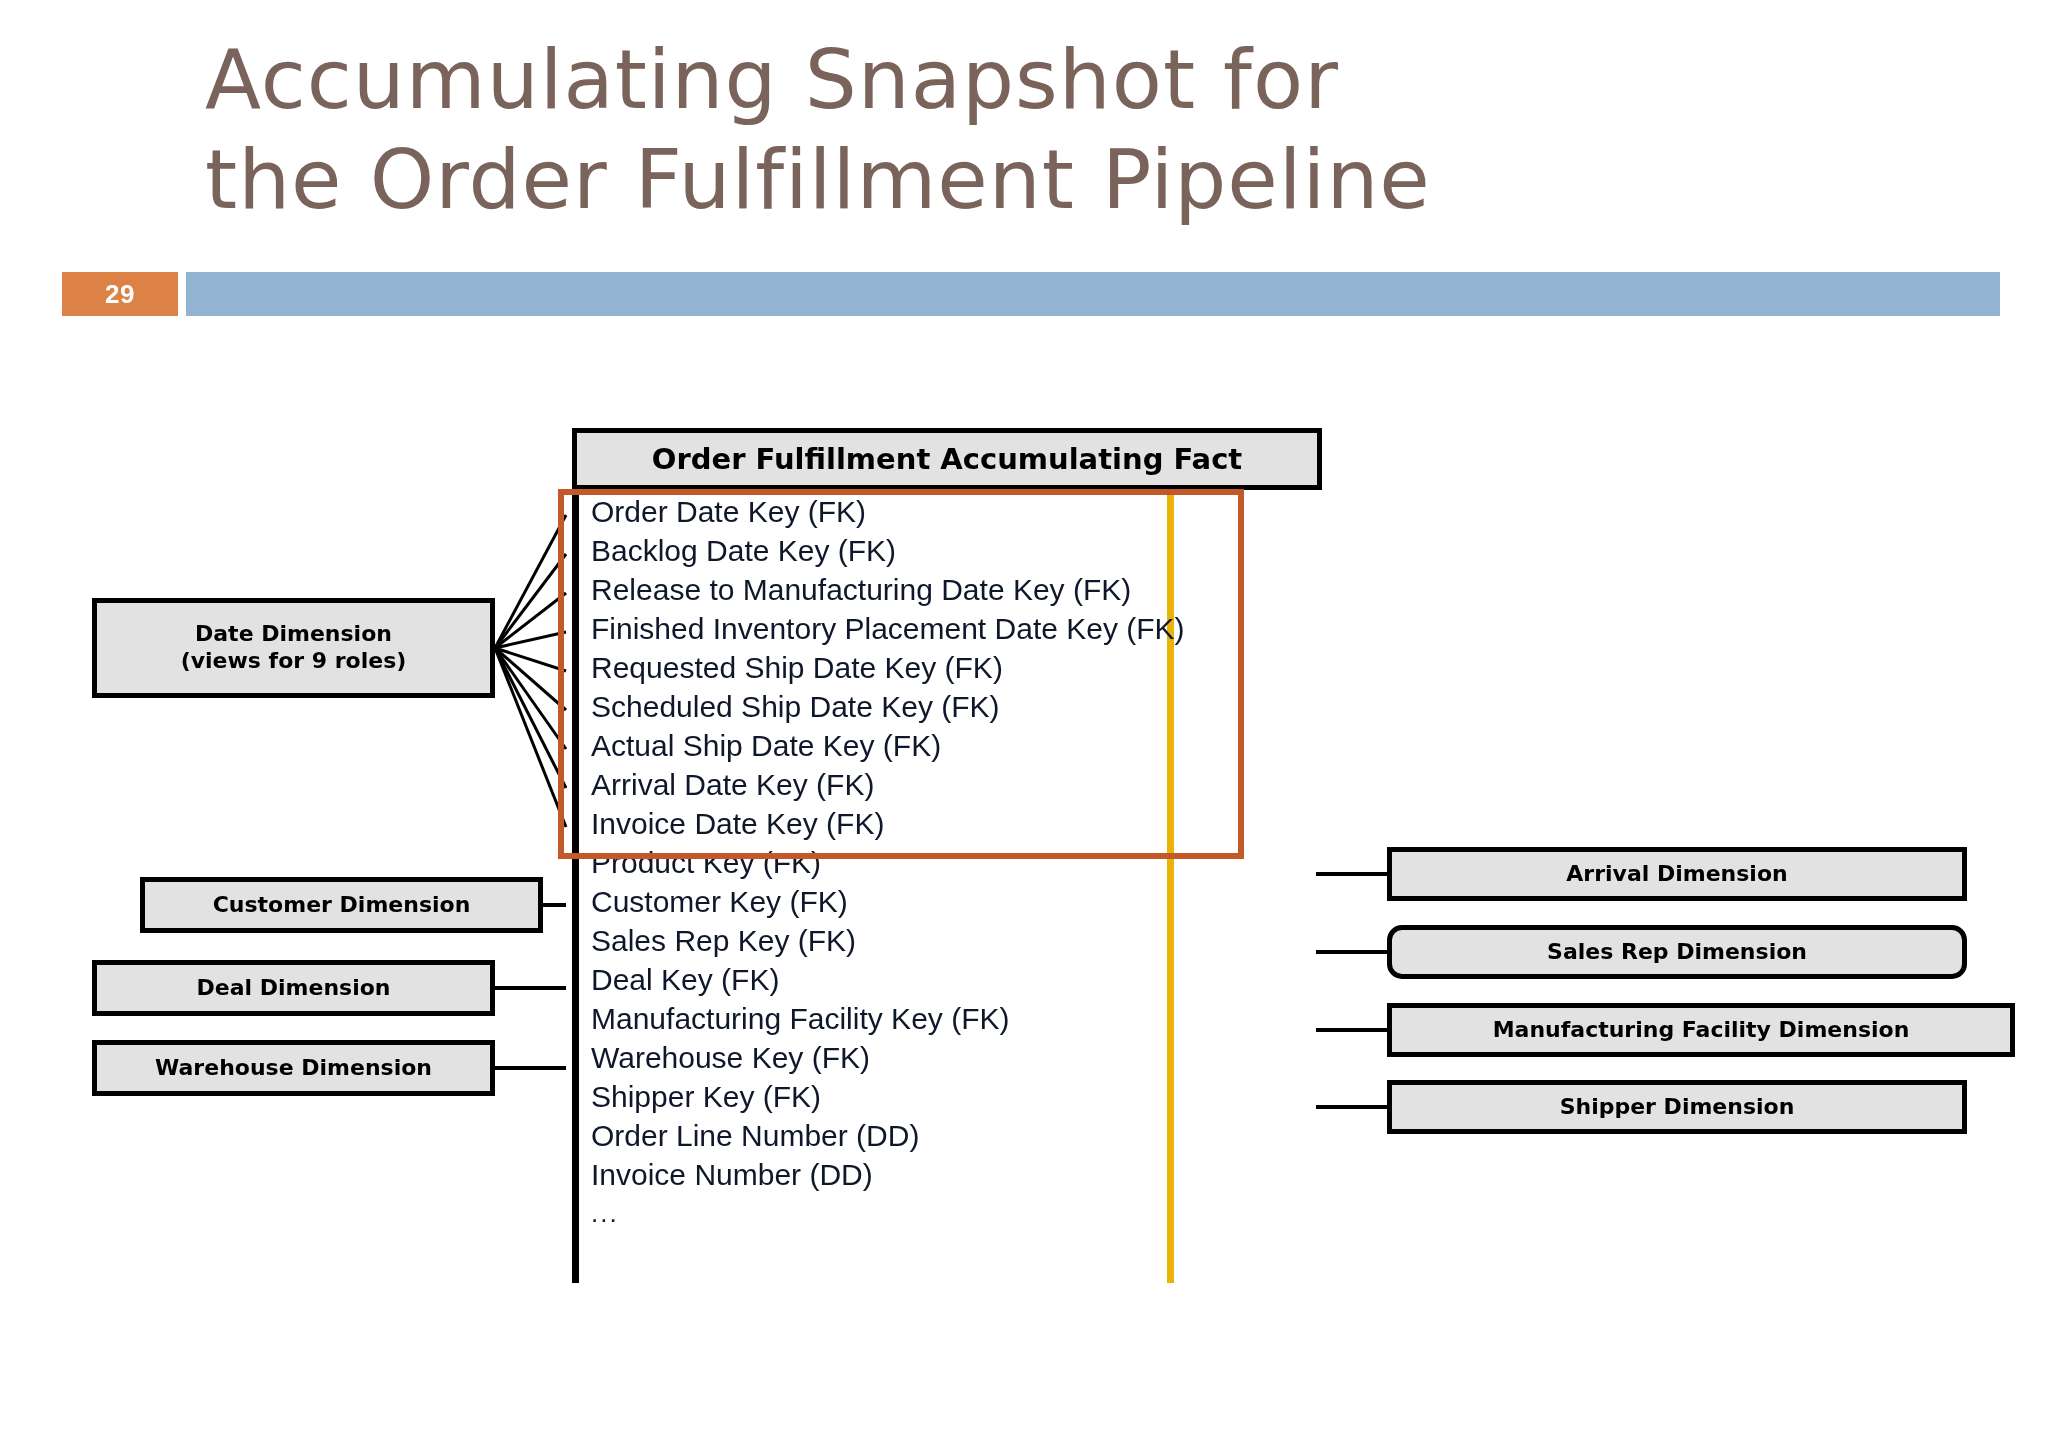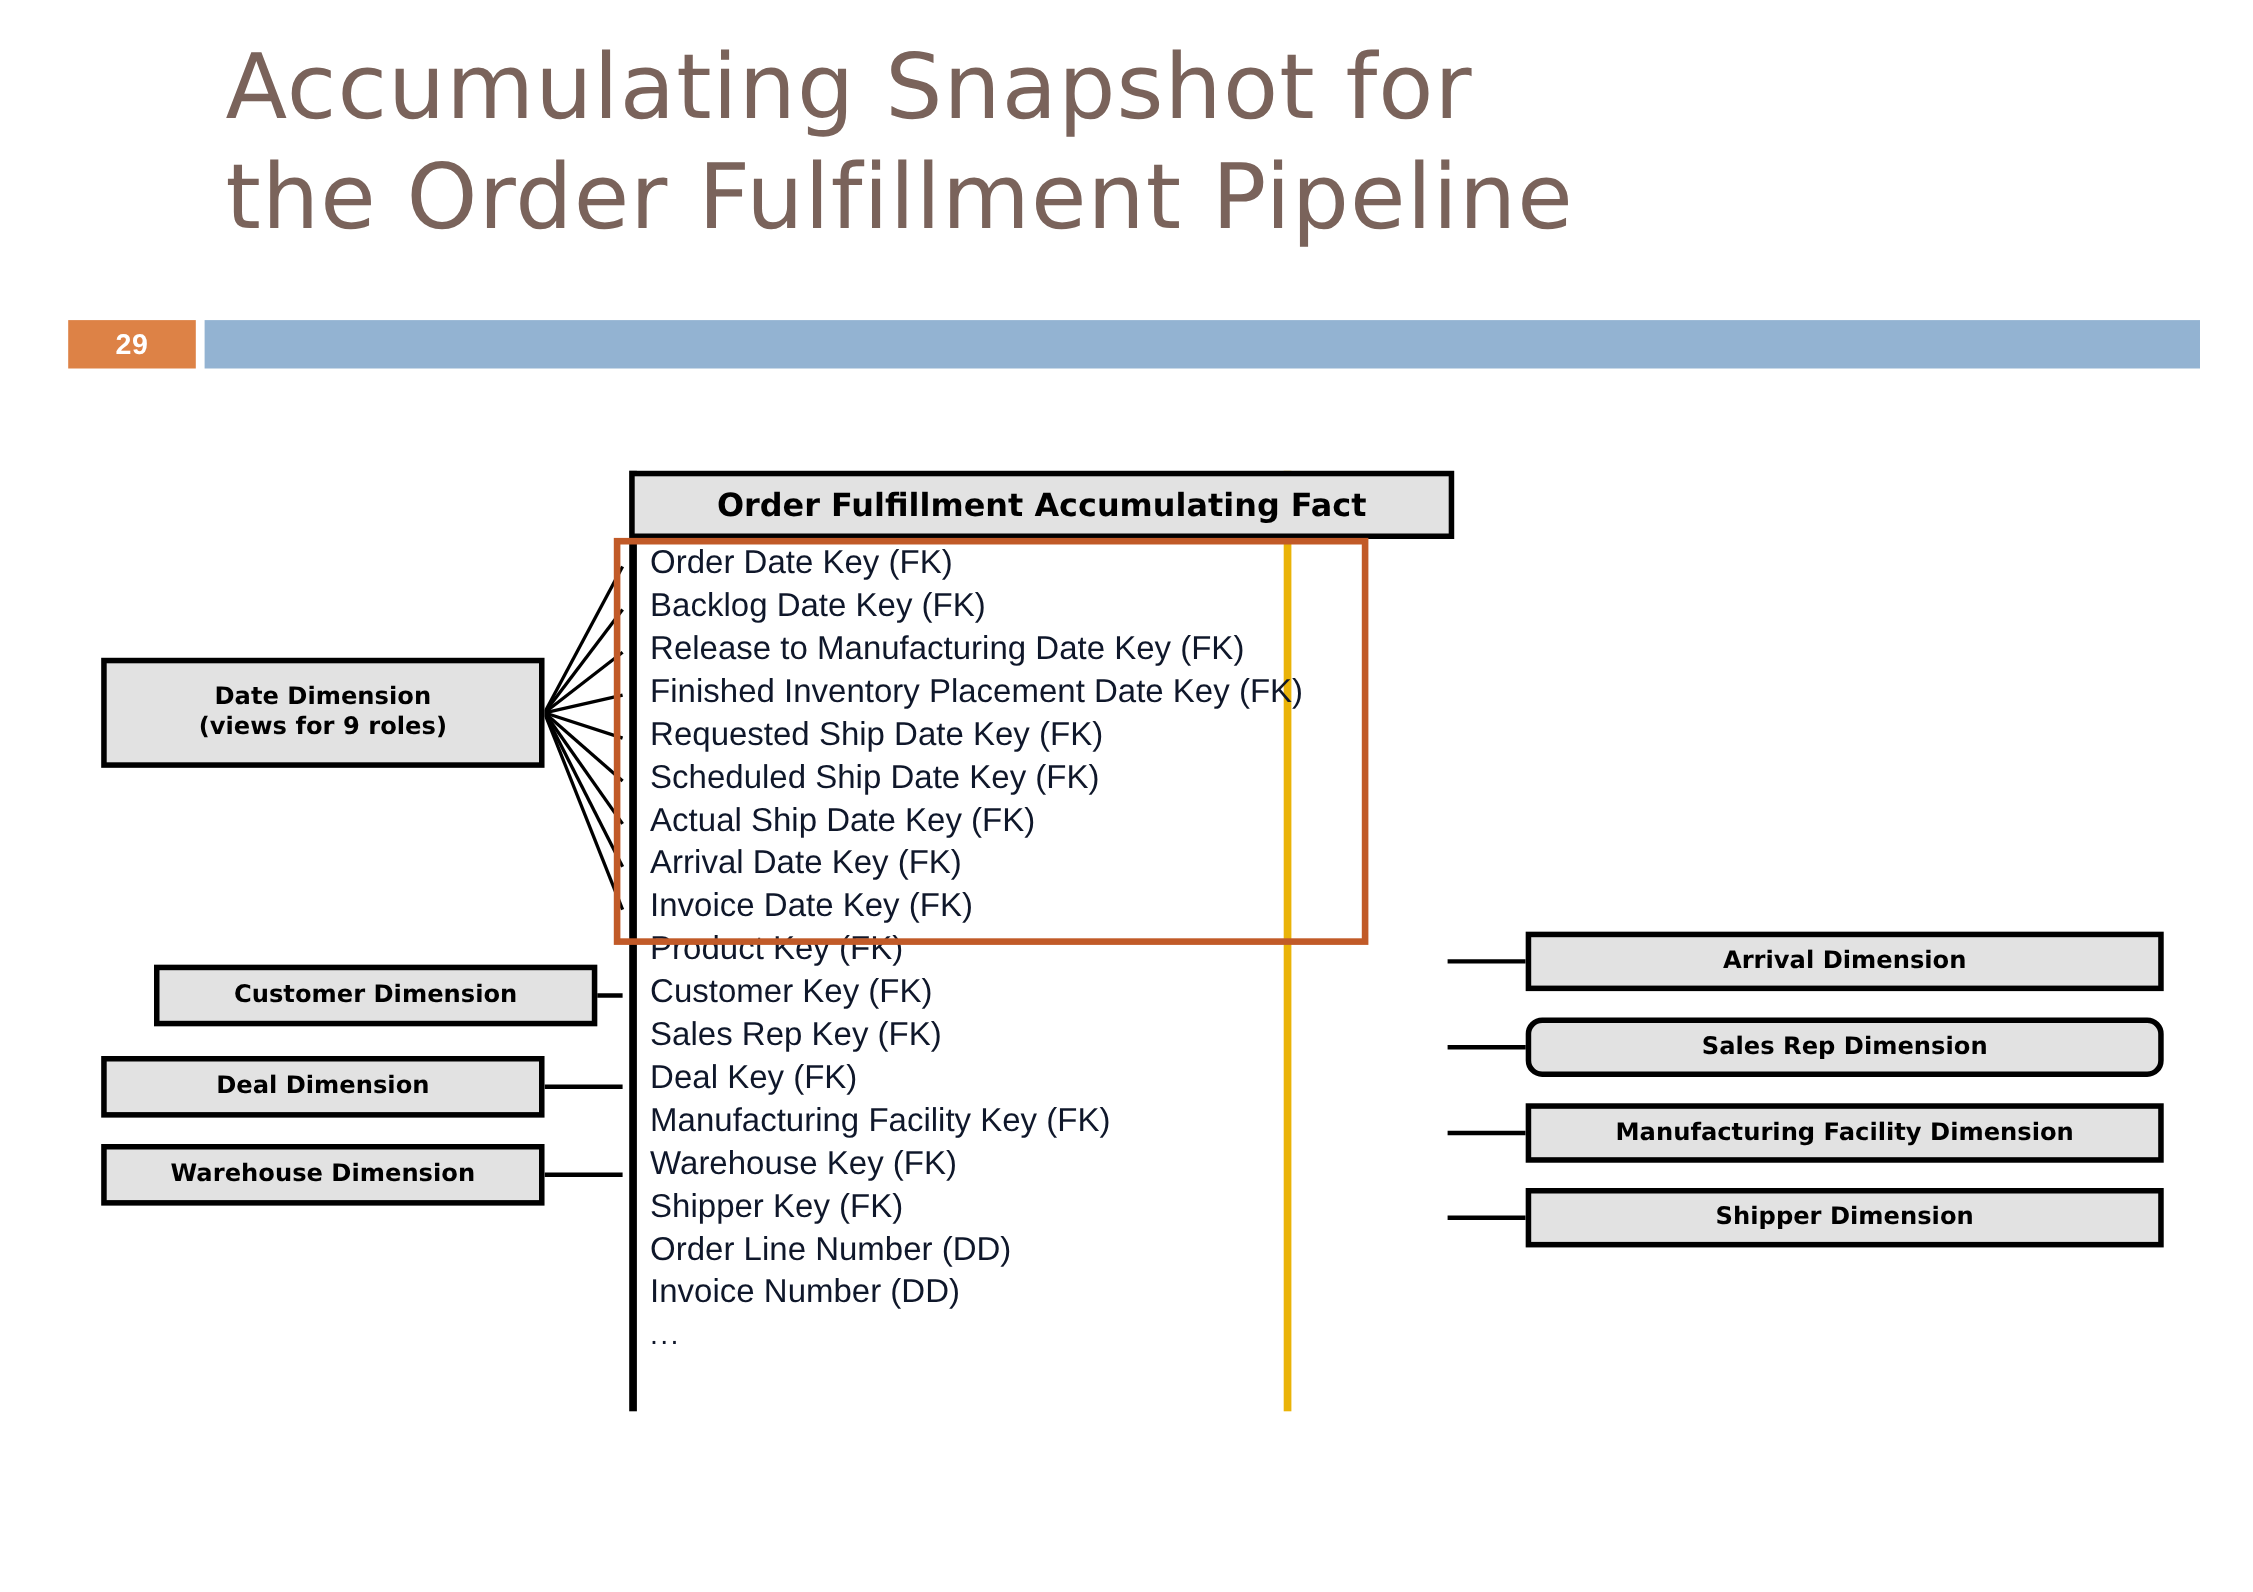--- a/index.html
+++ b/index.html
@@ -31,21 +31,20 @@
     white-space: pre-line;
   }
 
   
   .header-bar {
     position: absolute;
     left: 0;
     top: 272px;
     width: 2048px;
     height: 44px;
-    margin-top: 19px;
   }
   .slide-number-badge {
     position: absolute;
     left: 62px;
     top: 0;
     width: 116px;
     height: 44px;
     background: #DD8246;
     color: #FFFFFF;
     font-size: 26px;
@@ -101,21 +100,21 @@
 
   
   #dim-date      { left: 92px;  top: 598px;  width: 403px; height: 100px; }
   #dim-customer  { left: 92px;  top: 877px;  width: 403px; height: 56px; margin-left: 48px;  }
   #dim-deal      { left: 92px;  top: 960px;  width: 403px; height: 56px;  }
   #dim-warehouse { left: 92px;  top: 1040px; width: 403px; height: 56px;  }
 
   
   #dim-product   { left: 1387px; top: 847px;  width: 580px; height: 54px; }
   #dim-salesrep  { left: 1387px; top: 925px;  width: 580px; height: 54px; border-radius: 15px; }
-  #dim-mfgfac    { left: 1387px; top: 1003px; width: 580px; height: 54px; }
+  #dim-mfgfac    { left: 1387px; top: 1003px; width: 628px; height: 54px; }
   #dim-shipper   { left: 1387px; top: 1080px; width: 580px; height: 54px; }
 
   
   .fact-table {
     position: absolute;
     left: 572px;
     top: 428px;
     width: 602px;
     height: 855px;
     box-sizing: border-box;

